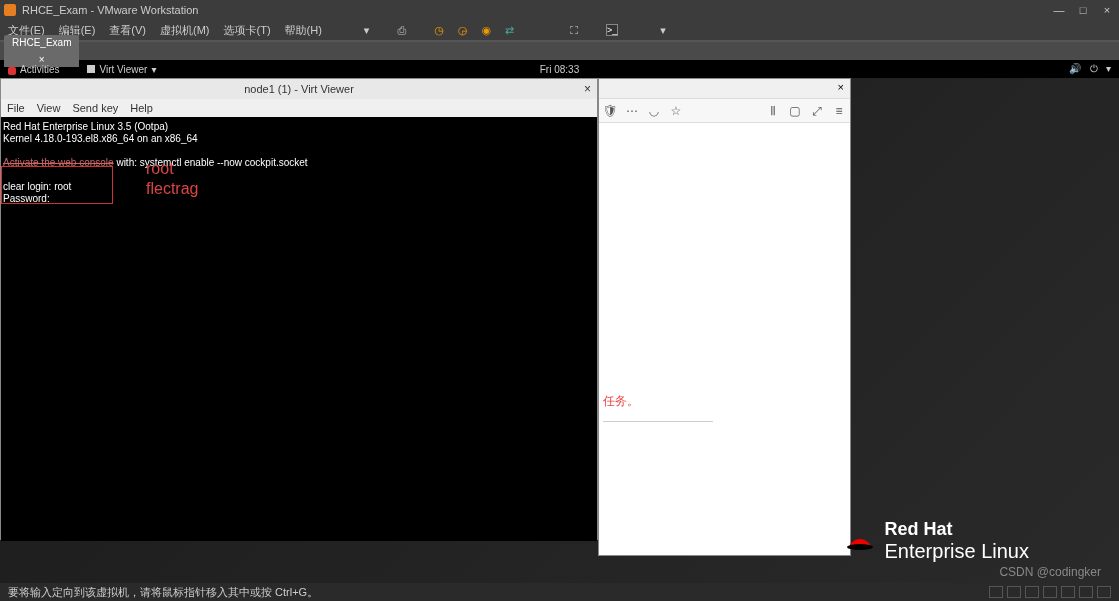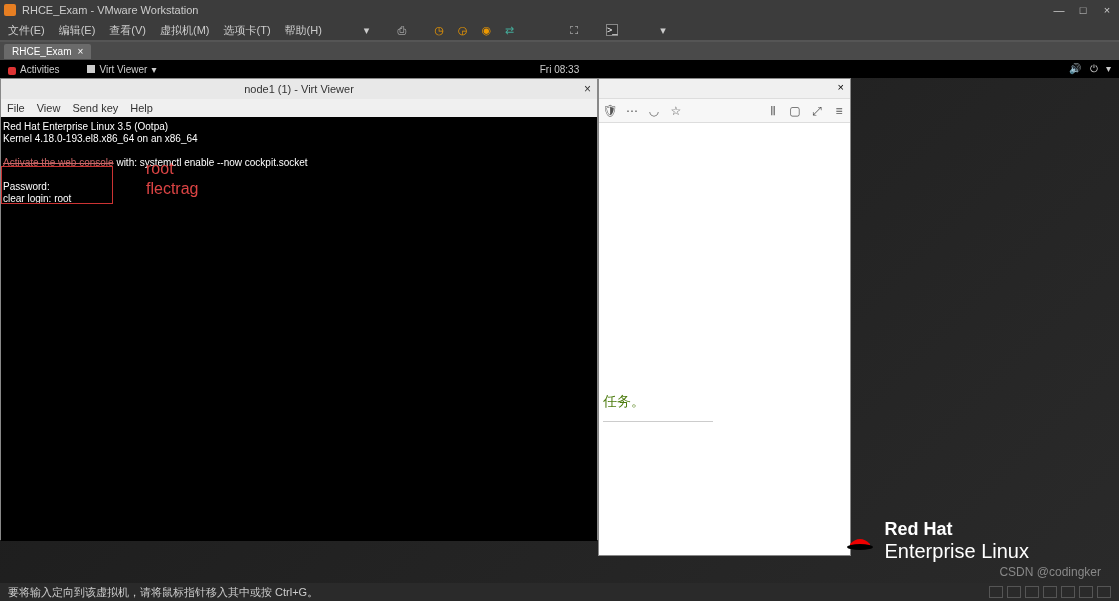--- a/index.html
+++ b/index.html
@@ -6,21 +6,21 @@
 body{width:1119px;height:601px;background:#2d2d2d;overflow:hidden;position:relative;}
 .titlebar{height:20px;background:#3c3c3c;display:flex;align-items:center;padding:0 4px;color:#ccc;font-size:11px;}
 .titlebar .icon-vm{width:12px;height:12px;background:#e67e22;border-radius:2px;margin-right:6px;}
 .titlebar .title{flex:1;}
 .titlebar .winbtns{display:flex;gap:8px;}
 .titlebar .winbtns span{width:16px;text-align:center;cursor:pointer;}
 .menubar{height:20px;background:#3c3c3c;display:flex;align-items:center;padding:0 8px;gap:14px;color:#ccc;font-size:11px;}
 .menubar span{cursor:pointer;}
 .toolbar{height:22px;background:#3c3c3c;border-top:1px solid #555;border-bottom:1px solid #555;display:flex;align-items:center;padding:0 8px;gap:4px;}
 .tabsbar{height:18px;background:#4a4a4a;display:flex;align-items:center;}
-.tabsbar .tab{background:#6a6a6a;color:#fff;font-size:10px;padding:2px 8px;display:flex;align-items:center;gap:6px;border-radius:2px 2px 0 0;margin-left:4px;}
+.tabsbar .tab{background:#6a6a6a;color:#fff;font-size:10px;padding:2px 8px;display:flex;align-items:center;gap:6px;border-radius:2px 2px 0 0;margin-left:4px;flex-direction:column;}
 .tabsbar .tab .x{font-size:10px;cursor:pointer;}
 .gnomebar{height:18px;background:#000;display:flex;align-items:center;color:#ccc;font-size:10px;padding:0 8px;}
 .gnomebar .act{display:flex;align-items:flex-end;gap:4px;}
 .gnomebar .act .dot{width:8px;height:8px;background:#d33;border-radius:2px;}
 .gnomebar .virt{margin-left:28px;display:flex;align-items:center;gap:4px;justify-content:flex-end;}
 .gnomebar .virt .sq{width:8px;height:8px;background:#ccc;}
 .gnomebar .time{position:absolute;left:50%;transform:translateX(-50%);}
 .gnomebar .right{margin-left:auto;display:flex;gap:8px;}
 .workarea{position:relative;height:505px;background:#1a1a1a;background:linear-gradient(135deg,#1a1a1a 0%,#2a2a2a 100%);}
 .virtwin{position:absolute;left:0;top:0;width:598px;height:462px;background:#fff;border:1px solid #888;}
@@ -32,21 +32,21 @@
 .virtwin .term .strike{text-decoration:line-through;color:#c66;}
 .virtwin .term .redbox{position:absolute;left:0;top:49px;width:112px;height:38px;border:1px solid #c33;}
 .virtwin .term .ann{position:absolute;color:#d44;font-size:16px;font-family:Arial;}
 .firewin{position:absolute;left:598px;top:0;width:253px;height:478px;background:#fff;border:1px solid #888;}
 .firewin .fbar{height:20px;background:#f0f0f0;border-bottom:1px solid #ddd;position:relative;}
 .firewin .fbar .fx{position:absolute;right:6px;top:2px;cursor:pointer;font-size:11px;}
 .firewin .ftool{height:24px;background:#f7f7f7;border-bottom:1px solid #ddd;display:flex;align-items:center;padding:0 4px;gap:8px;justify-content:space-between;}
 .firewin .ftool .left,.firewin .ftool .right{display:flex;gap:8px;align-items:center;}
 .firewin .ftool .ic{width:14px;height:14px;color:#555;font-size:12px;display:flex;align-items:center;justify-content:center;}
 .firewin .body{padding:10px;height:434px;position:relative;}
-.firewin .body .cn{position:absolute;left:4px;top:270px;font-size:14px;color:#4d7c0f;}
+.firewin .body .cn{position:absolute;left:4px;top:270px;font-size:12px;color:#ef4444;}
 .firewin .body .hr{position:absolute;left:4px;top:298px;width:110px;border-top:1px solid #ccc;}
 .rhlogo{position:absolute;right:90px;bottom:20px;display:flex;align-items:center;gap:10px;}
 .rhlogo .hat{width:28px;height:22px;position:relative;}
 .rhlogo .hat svg{width:28px;height:22px;}
 .rhlogo .txt{color:#fff;}
 .rhlogo .txt .t1{font-size:18px;font-weight:bold;}
 .rhlogo .txt .t2{font-size:20px;font-weight:300;}
 .watermark{position:absolute;right:18px;bottom:4px;color:#888;font-size:12px;}
 .statusbar{height:18px;background:#2a2a2a;color:#ccc;font-size:11px;display:flex;align-items:center;padding:0 8px;}
 .statusbar .sicons{margin-left:auto;display:flex;gap:4px;}
@@ -162,22 +162,22 @@
       <span>View</span>
       <span>Send key</span>
       <span>Help</span>
     </div>
     <div class="term">
       <div class="line">Red Hat Enterprise Linux 3.5 (Ootpa)</div>
       <div class="line">Kernel 4.18.0-193.el8.x86_64 on an x86_64</div>
       <div class="line">&nbsp;</div>
       <div class="line"><span class="strike">Activate the web console</span><span> with: systemctl enable --now cockpit.socket</span></div>
       <div class="line">&nbsp;</div>
+      <div class="line">clear login: root</div>
       <div class="line">Password:</div>
-      <div class="line">clear login: root</div>
       <div class="redbox"></div>
       <div class="ann" style="left:145px;top:46px">root</div>
       <div class="ann" style="left:145px;top:66px">flectrag</div>
     </div>
   </div>
 
   <div class="rhlogo">
     <div class="hat">
       <svg viewBox="0 0 28 22">
           <path d="M4 14 Q14 4 24 14 L24 16 Q14 20 4 16 Z" fill="#e00"></path>

